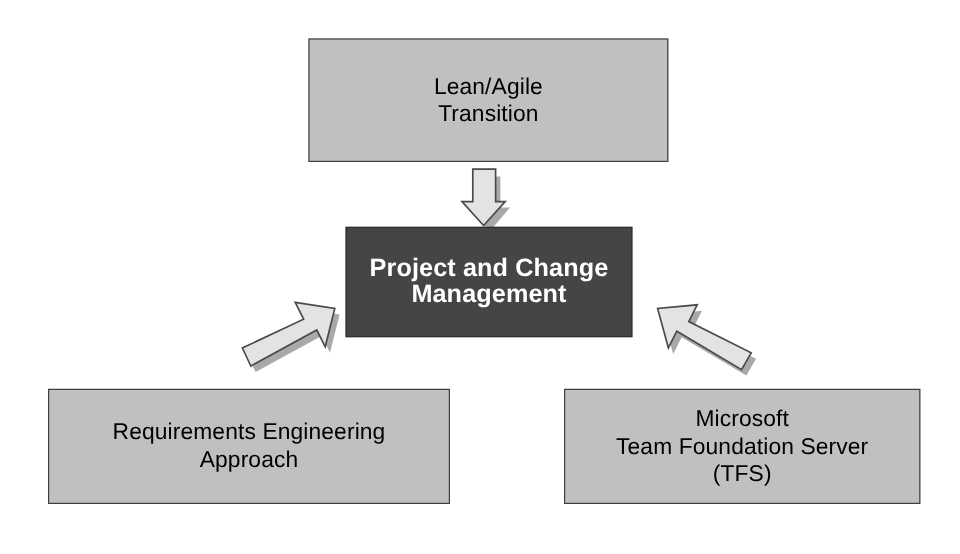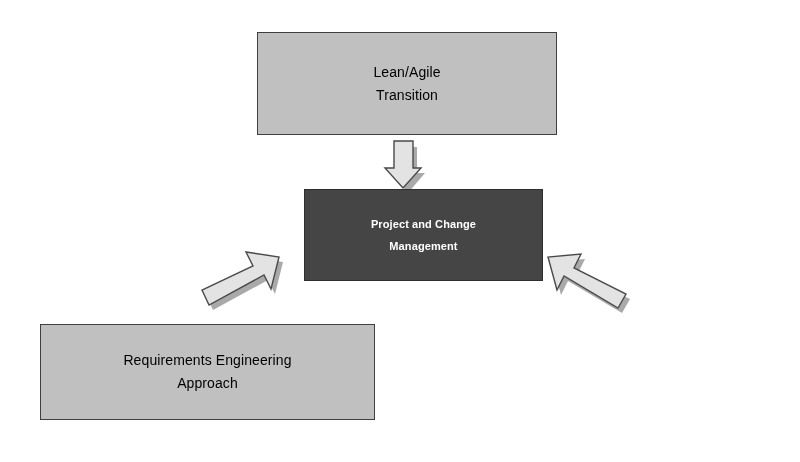--- a/index.html
+++ b/index.html
@@ -26,44 +26,44 @@
   .node-box {
     position: absolute;
     box-sizing: border-box;
     display: flex;
     align-items: center;
     justify-content: center;
     text-align: center;
     border: 1px solid #3f3f3f;
     background: #c0c0c0;
     color: #000000;
-    font-size: 14px;
+    font-size: 19px;
     line-height: 23px;
     letter-spacing: 0.1px;
     white-space: pre-line;
     padding: 2px 6px;
   }
   
   #node-lean-agile-transition {
     left: 257px;
     top: 32px;
     width: 300px;
     height: 103px;
   }
   
   #node-project-change-management {
-    left: 304px;
+    left: 288px;
     top: 189px;
     width: 239px;
     height: 92px;
     background: #454545;
     border: 1px solid #2e2e2e;
     color: #ffffff;
     font-weight: bold;
-    font-size: 11px;
+    font-size: 21px;
     line-height: 22px;
   }
   
   #node-requirements-engineering {
     left: 40px;
     top: 324px;
     width: 335px;
     height: 96px;
   }
   
@@ -123,14 +123,19 @@
   <div class="node-box" id="node-project-change-management">
     <span>Project and Change
 Management</span>
   </div>
 
   <div class="node-box" id="node-requirements-engineering">
     <span>Requirements Engineering
 Approach</span>
   </div>
 
+  <div class="node-box" id="node-microsoft-tfs">
+    <span>Microsoft
+Team Foundation Server
+(TFS)</span>
+  </div>
 
 </div>
 
 </body></html>

